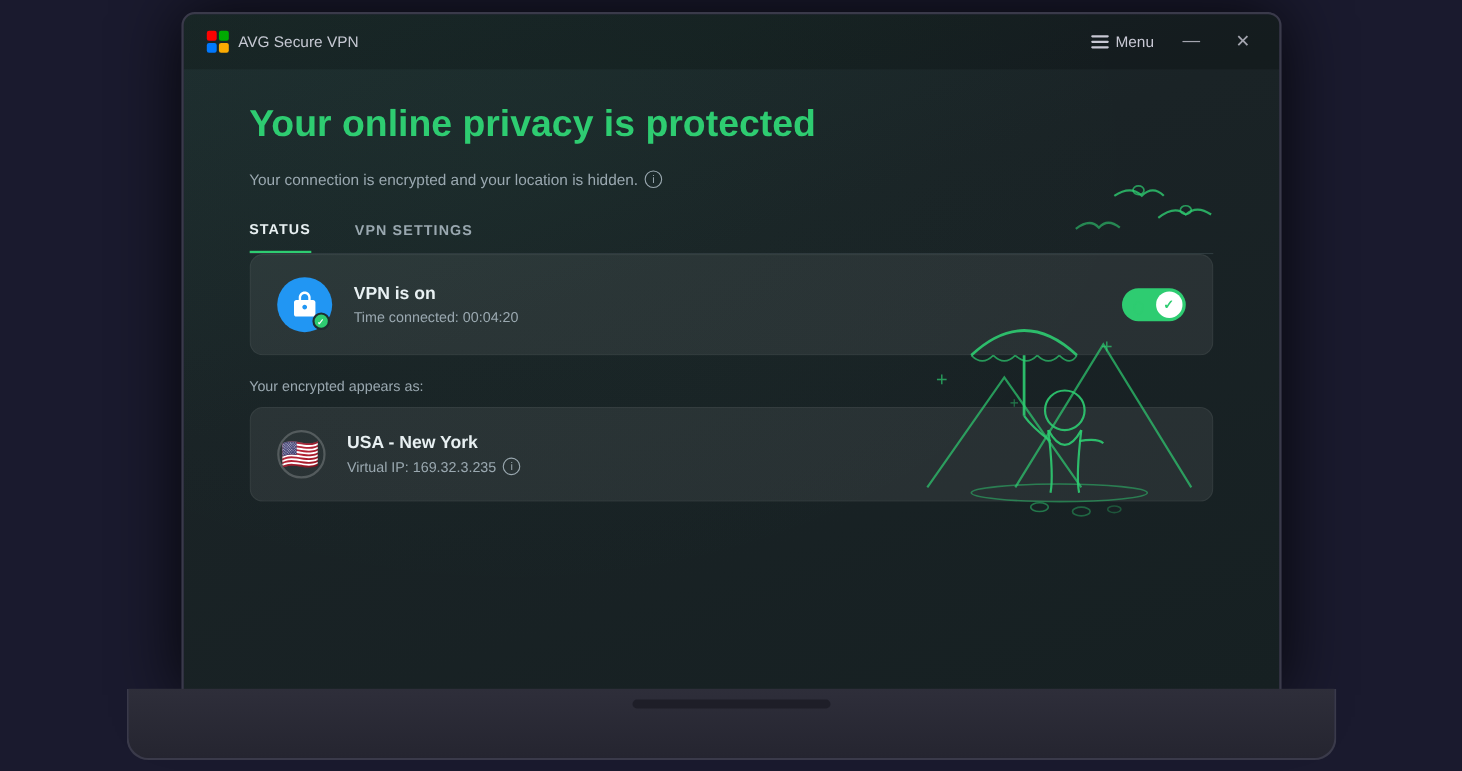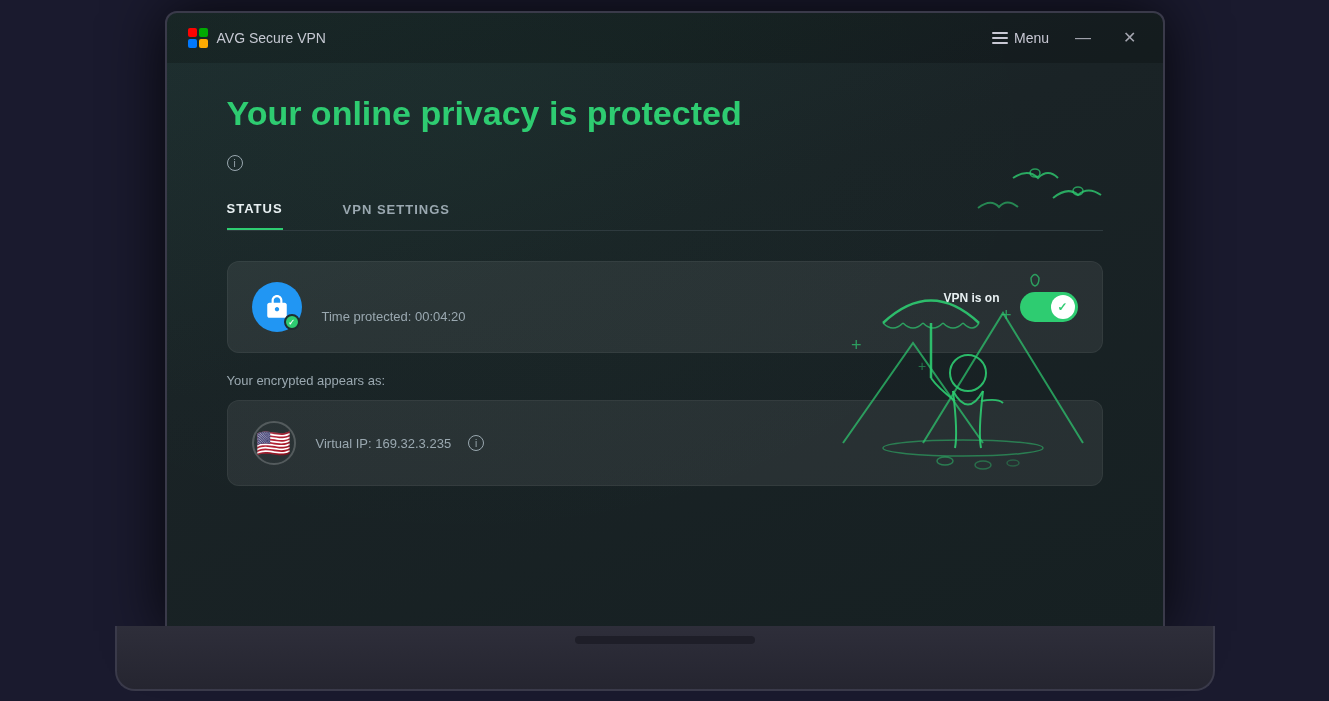--- a/index.html
+++ b/index.html
@@ -172,23 +172,22 @@
       justify-content: center;
       font-size: 10px;
       color: #9aa8b0;
       cursor: pointer;
       flex-shrink: 0;
     }
 
     
     .tabs {
       display: flex;
-      gap: 60px;
+      gap: 40px;
       border-bottom: 1px solid #2e3a3e;
-      margin-bottom: 30px;
     }
 
     .tab {
       padding-bottom: 12px;
       font-size: 13px;
       font-weight: 600;
       letter-spacing: 1px;
       color: #9aa8b0;
       cursor: pointer;
       border: none;
@@ -254,24 +253,23 @@
       font-size: 8px;
       font-weight: 700;
     }
 
     .vpn-info {
       flex: 1;
     }
 
     .vpn-name {
       color: #e8f0f2;
-      font-size: 12px;
+      font-size: 16px;
       font-weight: 600;
       margin-bottom: 4px;
-      text-align: right;
     }
 
     .vpn-time {
       color: #9aa8b0;
       font-size: 13px;
     }
 
     .toggle-wrapper {
       margin-left: auto;
     }
@@ -337,21 +335,21 @@
       font-size: 16px;
       font-weight: 600;
       margin-bottom: 4px;
     }
 
     .virtual-ip {
       color: #9aa8b0;
       font-size: 13px;
       display: flex;
       align-items: center;
-      gap: 17px;
+      gap: 6px;
     }
 
     .change-btn {
       background: transparent;
       border: 2px solid #e8f0f2;
       color: #e8f0f2;
       padding: 10px 24px;
       border-radius: 24px;
       font-size: 13px;
       font-weight: 700;
@@ -406,53 +404,55 @@
           <span>Menu</span>
         </button>
         <button class="win-btn">—</button>
         <button class="win-btn">✕</button>
       </div>
     </div>
 
     <div class="main-content">
       <h1 class="headline">Your online privacy is protected</h1>
       <div class="subtitle">
+        <span>Your connection is encrypted and your location is hidden.</span>
         <span class="info-icon">i</span>
       </div>
 
       <div class="tabs">
         <button class="tab active">STATUS</button>
         <button class="tab">VPN SETTINGS</button>
       </div>
 
       <div class="card">
         <div class="vpn-icon-wrapper">
           <div class="vpn-icon-circle">
             <svg viewBox="0 0 24 24">
               <path d="M12 1C9.24 1 7 3.24 7 6v2H5c-1.1 0-2 .9-2 2v10c0 1.1.9 2 2 2h14c1.1 0 2-.9 2-2V10c0-1.1-.9-2-2-2h-2V6c0-2.76-2.24-5-5-5zm0 2c1.66 0 3 1.34 3 3v2H9V6c0-1.66 1.34-3 3-3zm0 9c1.1 0 2 .9 2 2s-.9 2-2 2-2-.9-2-2 .9-2 2-2z"></path>
             </svg>
           </div>
           <div class="vpn-status-dot"></div>
         </div>
         <div class="vpn-info">
           <div class="vpn-name">VPN is on</div>
-          <div class="vpn-time">Time protected: 00:04:20</div>
+          <div class="vpn-time">Time connected: 00:04:20</div>
         </div>
         <div class="toggle-wrapper">
           <button class="toggle">
             <div class="toggle-knob"></div>
           </button>
         </div>
       </div>
 
       <div class="location-label">Your encrypted appears as:</div>
 
       <div class="card">
         <div class="flag-icon">🇺🇸</div>
         <div class="location-info">
+          <div class="location-name">USA - New York</div>
           <div class="virtual-ip">
             <span>Virtual IP: 169.32.3.235</span>
             <span class="info-icon">i</span>
           </div>
         </div>
       </div>
 
       <div class="illustration">
         <svg viewBox="0 0 340 370" width="340" height="370" fill="none" xmlns="http://www.w3.org/2000/svg">
 

